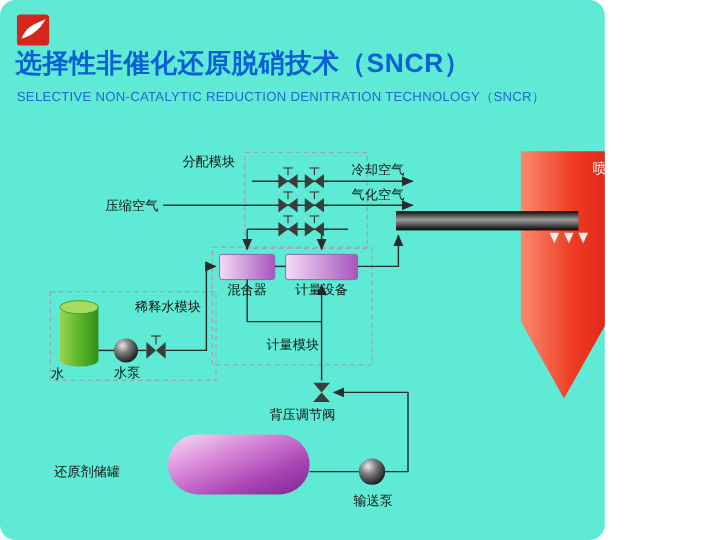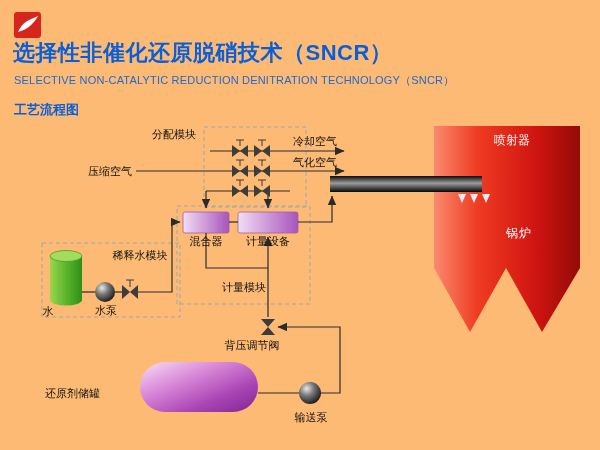--- a/index.html
+++ b/index.html
@@ -1,17 +1,17 @@
 <!DOCTYPE html>
 <html><head>
 <meta charset="utf-8">
 <style>
   html,body{margin:0;padding:0;background:#fff;}
-  .stage{position:relative;width:600px;height:450px;background:#fdba74;overflow:hidden;
-         font-family:"Liberation Sans",sans-serif;}
+  .stage{position:relative;width:504px;height:450px;background:#5eead4;overflow:hidden;
+         font-family:"Liberation Sans",sans-serif;border-radius:13px;}
   .logo{position:absolute;left:14px;top:11px;}
   .title{position:absolute;left:13px;top:38px;font-size:22px;font-weight:700;
          color:#0a5fd6;letter-spacing:.5px;white-space:nowrap;}
   .subtitle{position:absolute;left:14px;top:73px;font-size:11px;color:#1f69cf;
          letter-spacing:.2px;white-space:nowrap;}
   .section{position:absolute;left:14px;top:101px;font-size:13px;font-weight:700;color:#0a5fd6;}
   svg.diagram{position:absolute;left:0;top:0;}
   svg text{font-family:"Liberation Sans",sans-serif;fill:#111;font-size:11px;}
   svg text.wh{fill:#ffffff;font-size:12px;}
   .pline{stroke:#2b2b2b;stroke-width:1.2;fill:none;}
@@ -26,21 +26,20 @@
 
   <div class="logo">
     <svg width="32" height="28" viewBox="0 0 32 28">
       <rect x="0" y="1" width="27" height="26" rx="3" fill="#d6251d"></rect>
       <path d="M4,21 C9,10 15,9 24,5 C19,14 12,19 4,21 Z" fill="#ffffff"></path>
     </svg>
   </div>
 
   <div class="title">选择性非催化还原脱硝技术（SNCR）</div>
   <div class="subtitle">SELECTIVE NON-CATALYTIC REDUCTION DENITRATION TECHNOLOGY（SNCR）</div>
-  <div class="section">工艺流程图</div>
 
   <svg class="diagram" width="600" height="450" viewBox="0 0 600 450">
     <defs>
       <marker id="arr" markerWidth="9" markerHeight="8" refX="7.5" refY="3.5" orient="auto">
         <path d="M0,0 L8,3.5 L0,7 Z" fill="#2b2b2b"></path>
       </marker>
       <linearGradient id="boilerGrad" x1="0" y1="0" x2="1" y2="0">
         <stop offset="0" stop-color="#fa8a6e"></stop>
           <stop offset="0.3" stop-color="#ef3b22"></stop>
         <stop offset="0.7" stop-color="#cf1410"></stop>

